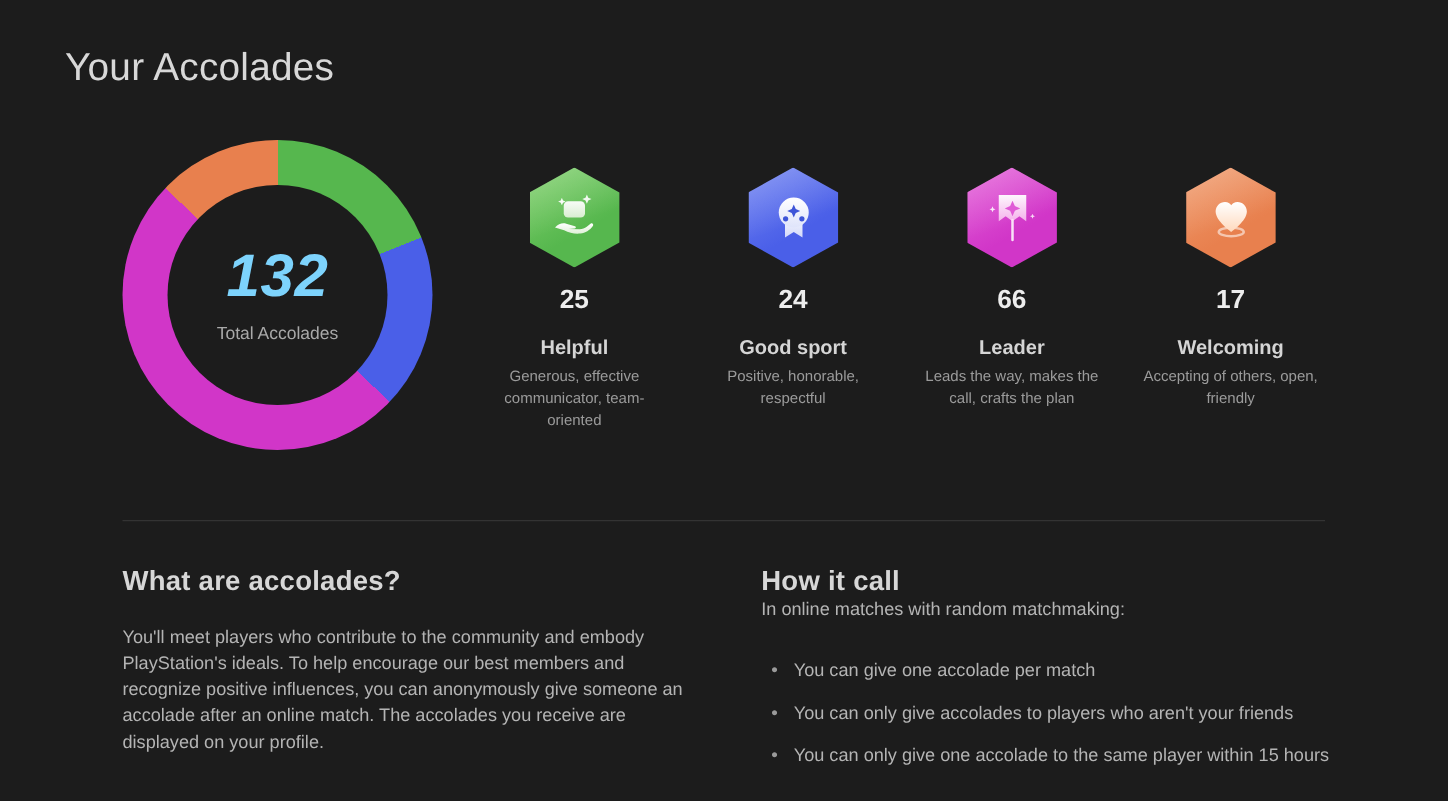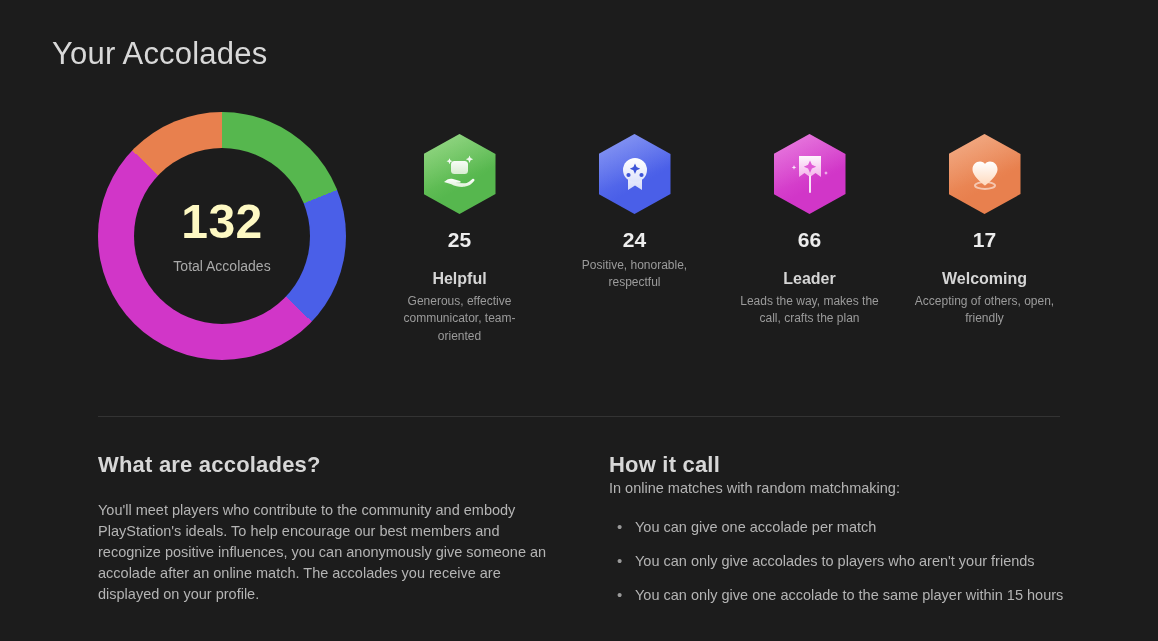--- a/index.html
+++ b/index.html
@@ -32,22 +32,22 @@
     border-radius: 50%;
   }
   .donut-hole {
     position: absolute; left: 36px; top: 36px;
     width: 176px; height: 176px;
     background: #1c1c1c; border-radius: 50%;
     display: flex; flex-direction: column;
     align-items: center; justify-content: center;
   }
   .donut-total {
-    font-size: 48px; font-weight: 700; color: #fef9c3;
-    line-height: 1; letter-spacing: 0.5px;
+    font-size: 48px; font-weight: 700; color: #7dd3fc;
+    line-height: 1; letter-spacing: 0.5px; font-style: italic;
   }
   .donut-caption {
     margin-top: 12px; font-size: 14px; color: #a9a9a9;
   }
 
   .badges {
     position: absolute; left: 372px; top: 22px;
     display: flex; align-items: flex-start;
   }
   .badge { width: 175px; text-align: center; }
@@ -87,21 +87,21 @@
   .col-right { position: absolute; left: 609px; top: 0; width: 470px; }
   .sec-title {
     font-size: 22px; font-weight: 700; color: #d7d7d7; letter-spacing: 0.2px;
   }
   .sec-body {
     margin-top: 22px; font-size: 14.5px; line-height: 21px; color: #b4b4b4;
   }
   .sec-intro {
     font-size: 14.5px; color: #b4b4b4; line-height: 21px;
   }
-  .rules { margin-top: 18px; list-style: none; }
+  .rules { margin-top: 28px; list-style: none; }
   .rules li {
     position: relative; padding-left: 26px;
     font-size: 14.5px; color: #b4b4b4; line-height: 21px;
     margin-bottom: 13px;
   }
   .rules li::before {
     content: "\2022"; position: absolute; left: 8px; top: -1px;
     color: #9a9a9a; font-size: 15px;
   }
 </style>
@@ -154,20 +154,21 @@
               </linearGradient>
             </defs>
             <path d="M15 24h14v14l-7-4.5L15 38z" fill="url(#gSport)" opacity="0.92"></path>
             <circle cx="22" cy="18" r="12" fill="url(#gSport)"></circle>
             <path d="M22 11.5l1.6 3.6 3.6 1.6-3.6 1.6-1.6 3.6-1.6-3.6-3.6-1.6 3.6-1.6z" fill="#3e55d8"></path>
             <circle cx="15.5" cy="23" r="2.1" fill="#3e55d8"></circle>
             <circle cx="28.5" cy="23" r="2.1" fill="#3e55d8"></circle>
           </svg>
         </div>
         <div class="badge-count">24</div>
+        <div class="badge-name">Good sport</div>
         <div class="badge-desc">Positive, honorable, respectful</div>
       </div>
 
       <div class="badge">
         <div class="badge-hex" id="hex-2" style="background: linear-gradient(150deg, rgb(228, 95, 216) 0%, rgb(209, 54, 200) 62%, rgb(209, 54, 200) 100%);">
           <svg class="badge-glyph" width="44" height="46" viewBox="0 0 44 46">
             <defs>
               <linearGradient id="gLead" x1="0" y1="0" x2="0" y2="1">
                 <stop offset="0%" stop-color="#ffffff" stop-opacity="0.95"></stop>
                 <stop offset="100%" stop-color="#ffd9f6" stop-opacity="0.75"></stop>

